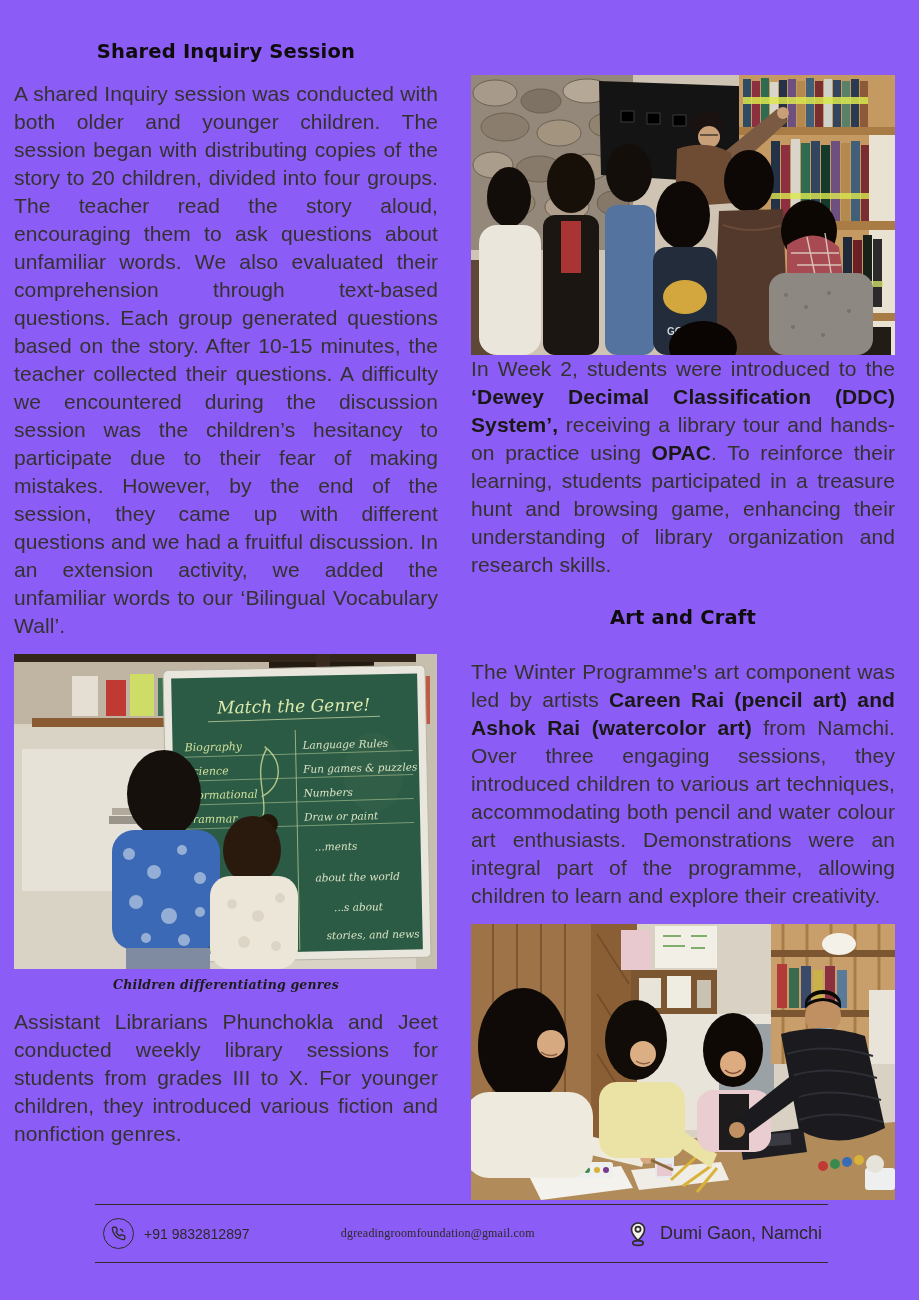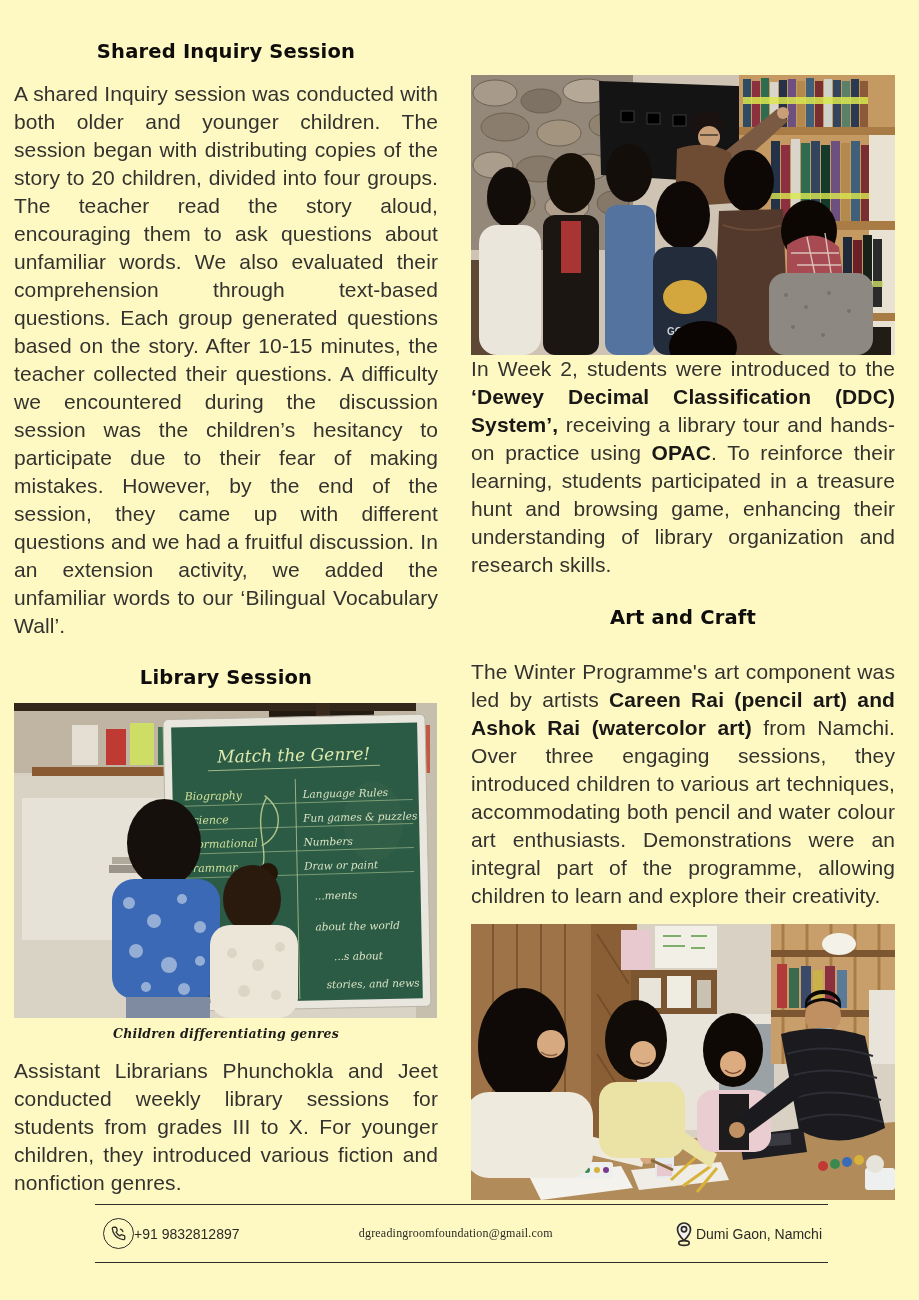--- a/index.html
+++ b/index.html
@@ -1,20 +1,20 @@
 <!DOCTYPE html>
 <html><head>
 <meta charset="utf-8">
 <style>
   * { margin:0; padding:0; box-sizing:border-box; }
   html,body { width:919px; }
   body { font-family:"Liberation Sans", sans-serif; }
   .page {
     position:relative; width:919px; height:1300px;
-    background:#fef9c3; color:#33312d; overflow:hidden;
+    background:#8b5cf6; color:#33312d; overflow:hidden;
   }
   .col { position:absolute; }
   .left-col  { left:14px;  top:30px; width:424px; }
   .right-col { left:471px; top:75px; width:424px; }
   .heading {
     font-family:"DejaVu Sans", sans-serif; font-weight:700;
     font-size:19.5px; text-align:center; color:#0e0d0c;
     letter-spacing:.2px;
   }
   .h-shared  { margin:10px 0 17px; }
@@ -31,43 +31,42 @@
     font-family:"DejaVu Serif", serif; font-style:italic; font-weight:700;
     font-size:12.5px; color:#1d1c1a; text-align:center;
     margin:8px 0 15px; letter-spacing:.2px; line-height:1.3;
   }
   .footer {
     position:absolute; left:95px; top:1204px; width:733px; height:59px;
     border-top:1.6px solid #2f2d2a; border-bottom:1.6px solid #2f2d2a;
     display:flex; align-items:center; justify-content:space-between;
     padding:0 6px 0 8px; font-size:13.5px; color:#2b2a27;
   }
-  .f-item { display:flex; align-items:center; gap:0; }
+  .f-item { display:flex; align-items:center; gap:10px; }
   .icon-circle {
     width:31px; height:31px; border:1.6px solid #2e2c29; border-radius:50%;
     display:flex; align-items:center; justify-content:center; flex:0 0 auto;
   }
   .f-phone { font-size:14px; }
   .f-email { font-size:12px; letter-spacing:.2px;font-family:Liberation Serif, serif; }
-  .f-loc   { font-size:14px; }
+  .f-loc   { font-size:18px; }
   .chalk-title { font-family:"DejaVu Serif", serif; font-style:italic; }
   .chalk-item  { font-family:"DejaVu Serif", serif; font-style:italic; }
 </style>
 </head>
 <body>
 
 <div class="page">
 
   <div class="col left-col">
 
     <h2 class="heading h-shared">Shared Inquiry Session</h2>
 
     <p class="body">A shared Inquiry session was conducted with both older and younger children. The session began with distributing copies of the story to 20 children, divided into four groups. The teacher read the story aloud, encouraging them to ask questions about unfamiliar words. We also evaluated their comprehension through text-based questions. Each group generated questions based on the story. After 10-15 minutes, the teacher collected their questions. A difficulty we encountered during the discussion session was the children’s hesitancy to participate due to their fear of making mistakes. However, by the end of the session, they came up with different questions and we had a fruitful discussion. In an extension activity, we added the unfamiliar words to our ‘Bilingual Vocabulary Wall’.</p>
 
-    <h2 class="heading h-library">Library Session</h2>
 
     <figure>
       <svg width="423" height="315" viewBox="0 0 423 315" preserveAspectRatio="none">
         <rect width="423" height="315" fill="#d8d1c3"></rect>
 
         <rect x="0" y="0" width="423" height="10" fill="#33261a"></rect>
         <rect x="0" y="8" width="423" height="62" fill="#bfb5a2"></rect>
         <rect x="255" y="8" width="105" height="62" fill="#241b12"></rect>
         <g>
           <rect x="58" y="22" width="26" height="40" fill="#e4dfd2"></rect>

